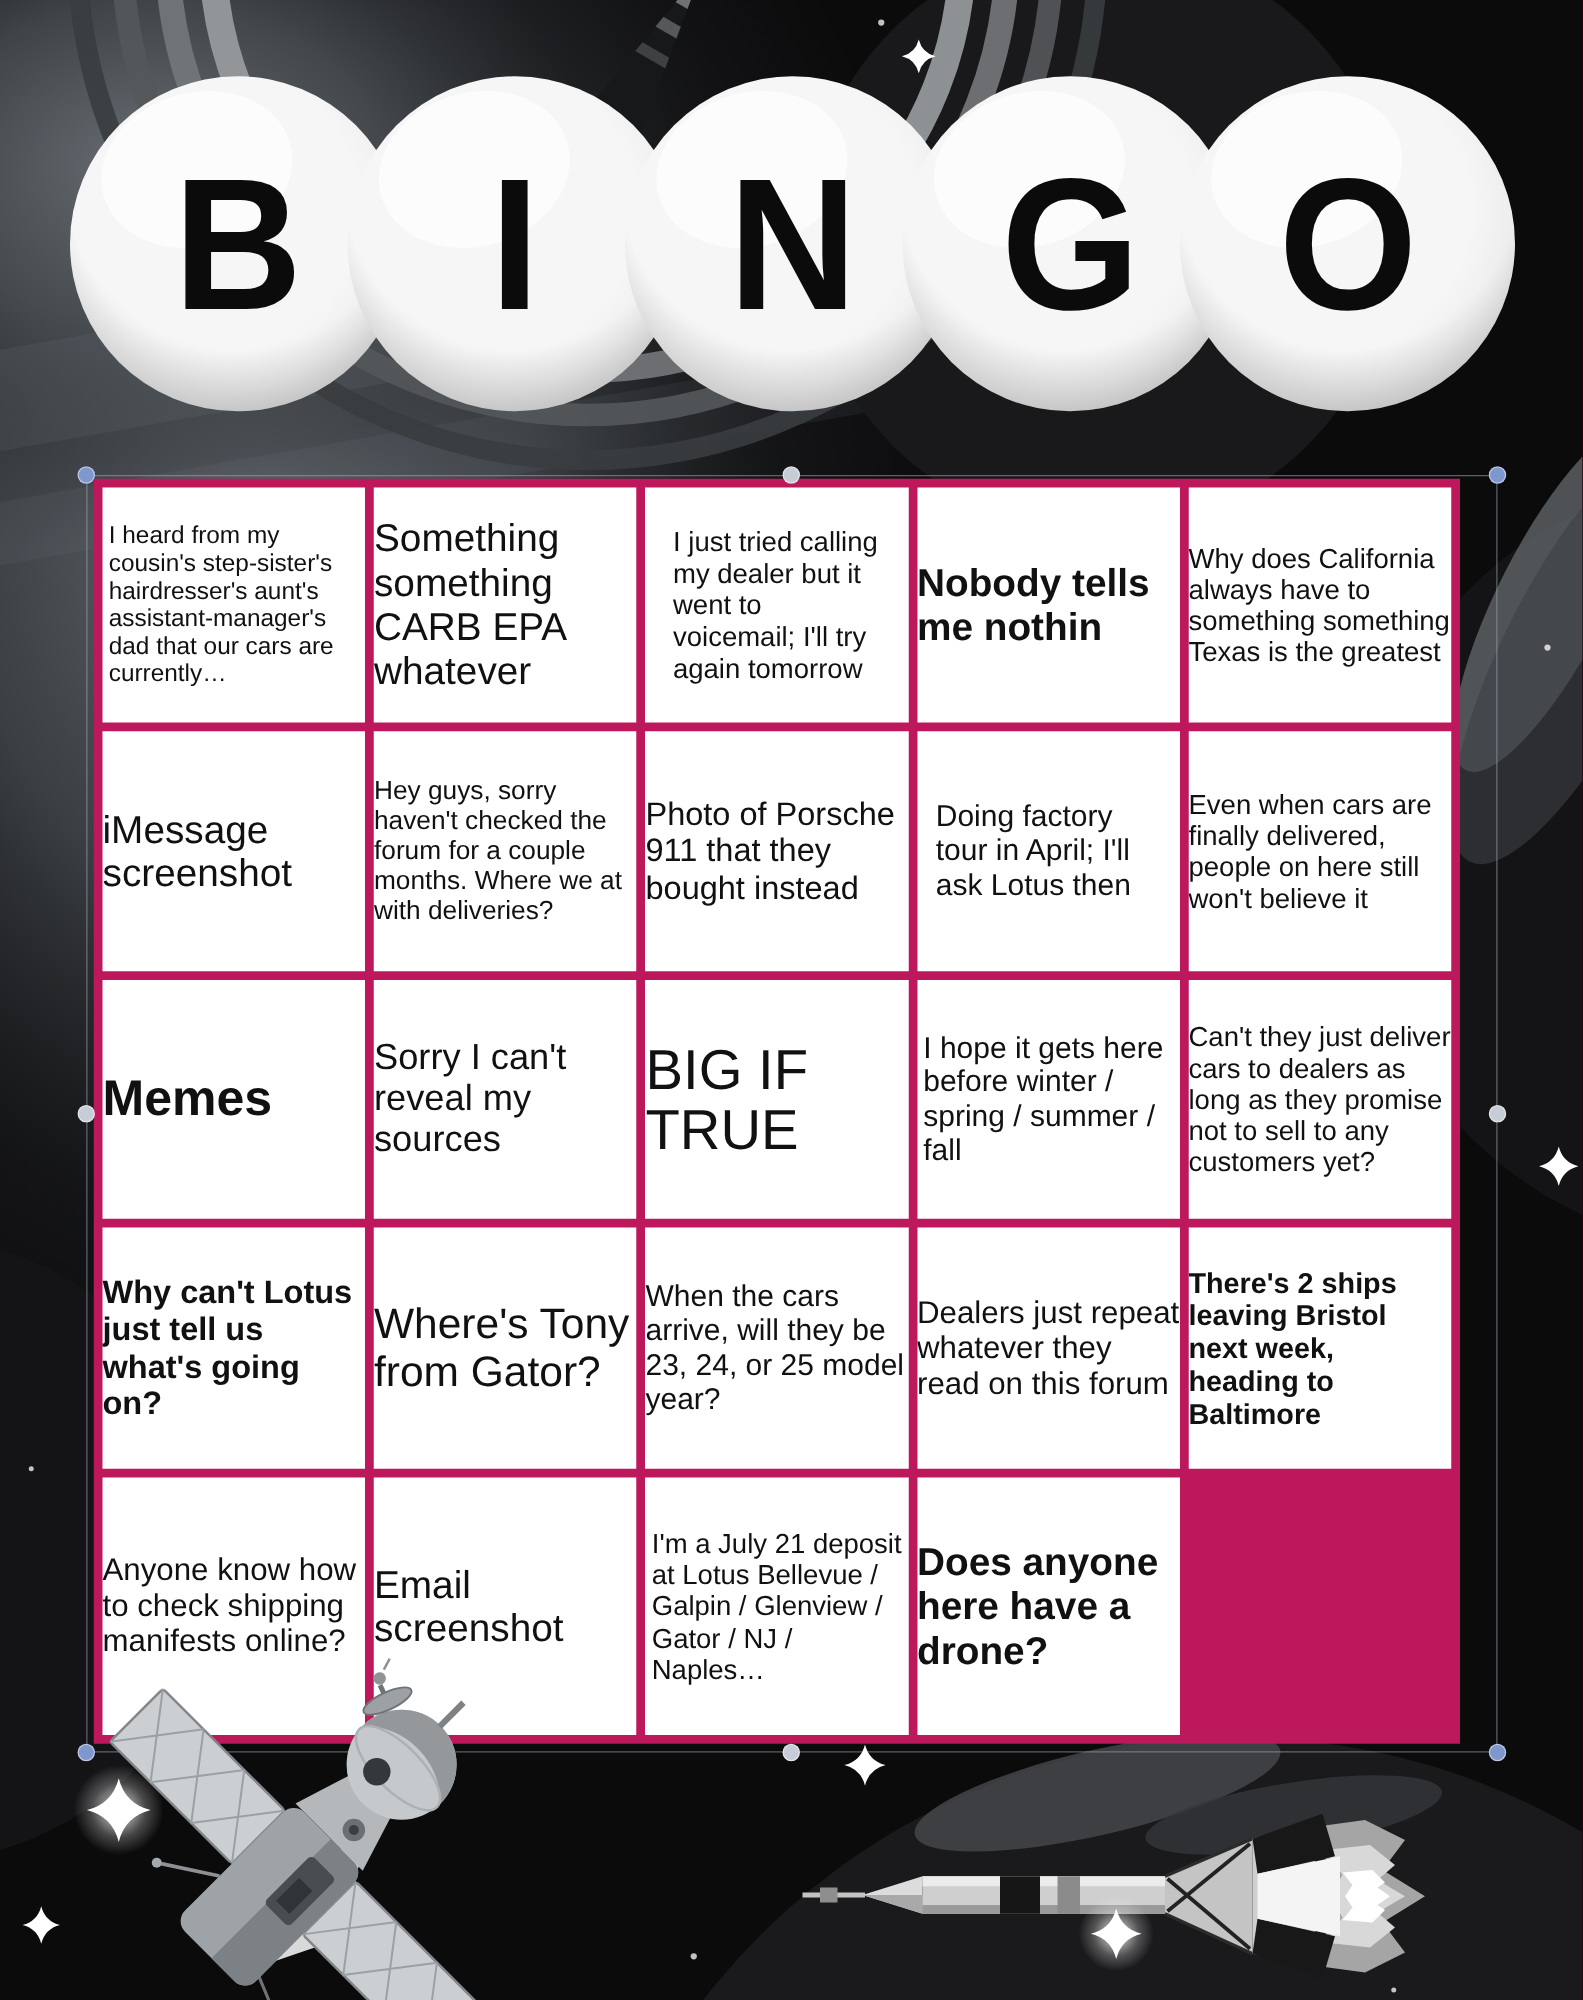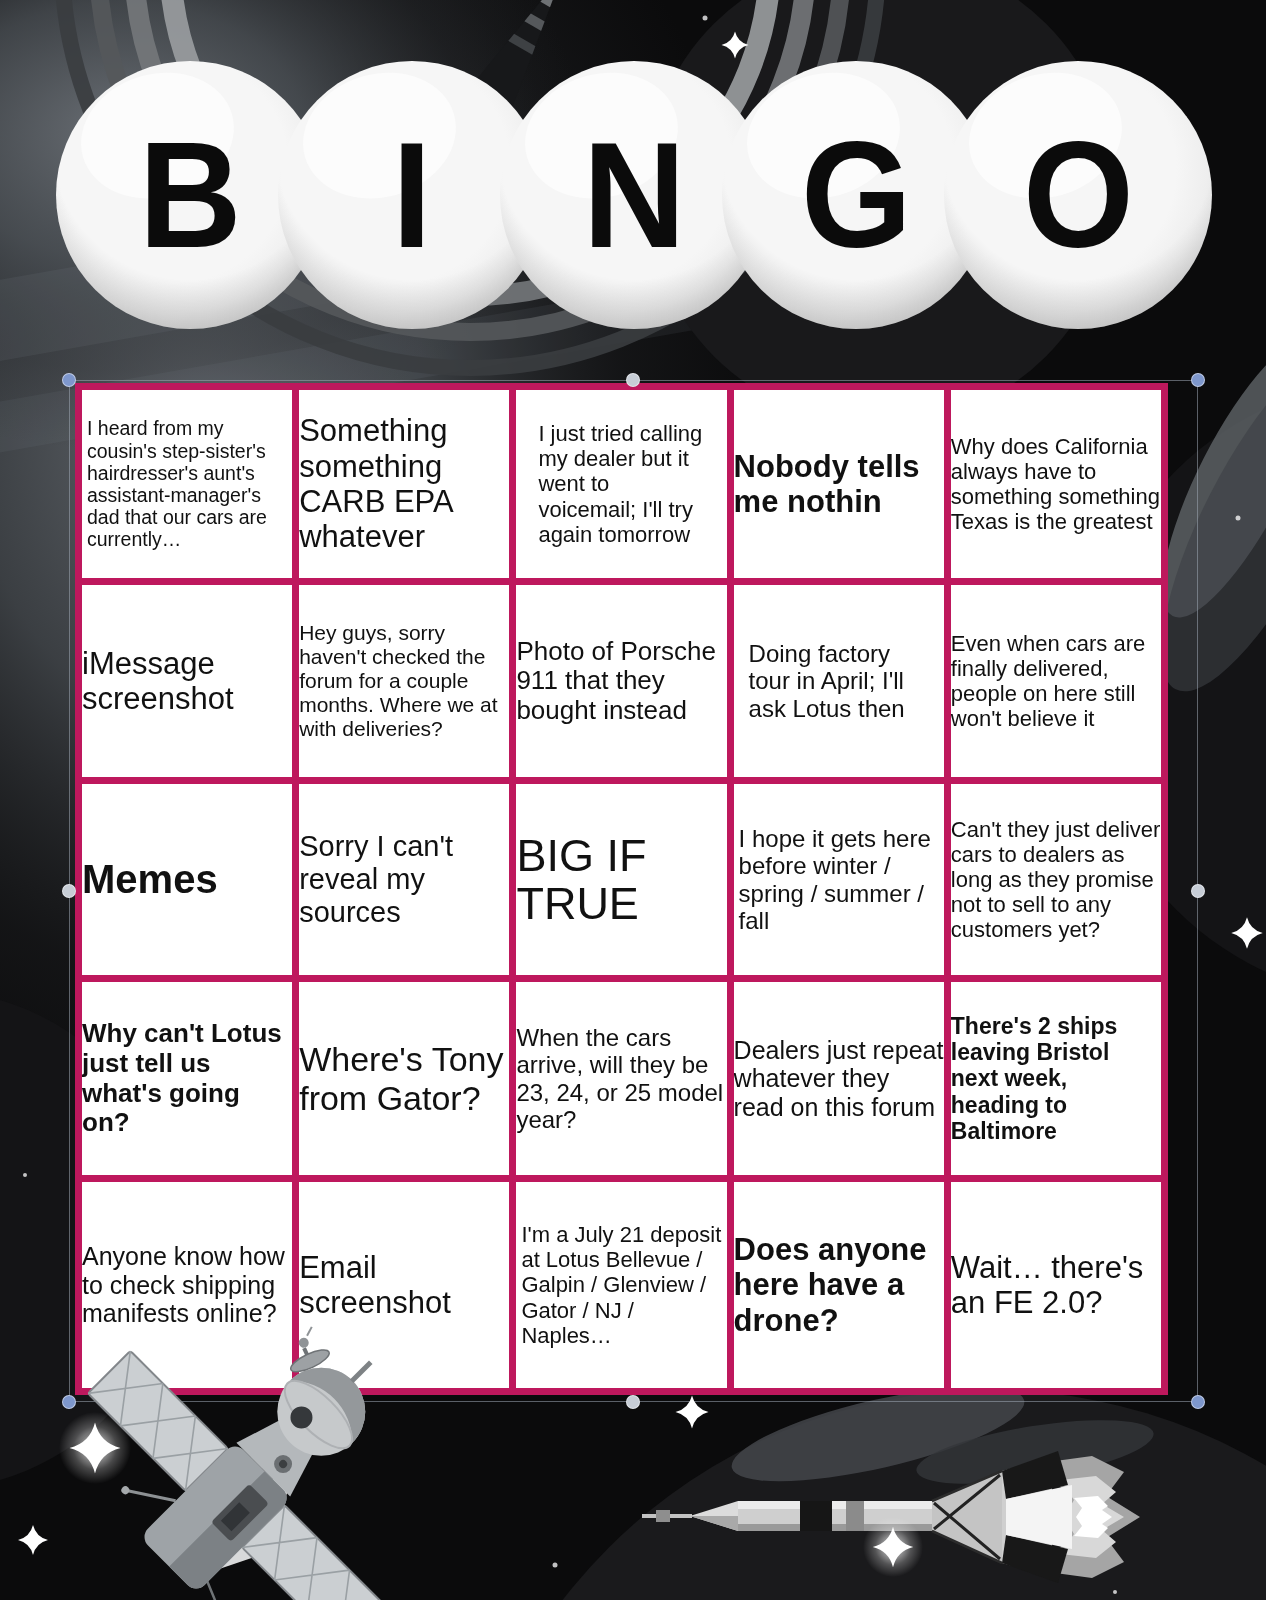--- a/index.html
+++ b/index.html
@@ -153,21 +153,20 @@
     <div class="cell" style="font-size:22px">Can't they just deliver cars to dealers as long as they promise not to sell to any customers yet?</div>
     <div class="cell" style="font-size:26px;font-weight:700">Why can't Lotus just tell us what's going on?</div>
     <div class="cell" style="font-size:34px">Where's Tony from Gator?</div>
     <div class="cell" style="font-size:24px">When the cars arrive, will they be 23, 24, or 25 model year?</div>
     <div class="cell" style="font-size:25px">Dealers just repeat whatever they read on this forum</div>
     <div class="cell" style="font-size:23px;font-weight:700">There's 2 ships leaving Bristol next week, heading to Baltimore</div>
     <div class="cell" style="font-size:25px">Anyone know how to check shipping manifests online?</div>
     <div class="cell" style="font-size:31px">Email screenshot</div>
     <div class="cell" style="font-size:22px;padding:8px 5px">I'm a July 21 deposit at Lotus Bellevue / Galpin / Glenview / Gator / NJ / Naples…</div>
     <div class="cell" style="font-size:31px;font-weight:700">Does anyone here have a drone?</div>
-    <div class="cell" style="font-size:31px">Wait… there's an FE 2.0?</div>
   </div>
 
   <svg class="decor fg" viewBox="0 0 1266 1600">
 
     <g transform="translate(235 1498) rotate(-45)">
       <polygon points="-90,25 -15,62 62,22 -12,-6" fill="#eef0f1" opacity="0.9"></polygon>
       <g fill="#cbcfd2" stroke="#83878b" stroke-width="2">
         <rect x="-30" y="-178" width="60" height="138" rx="3"></rect>
         <rect x="-30" y="40" width="60" height="138" rx="3"></rect>
       </g>

